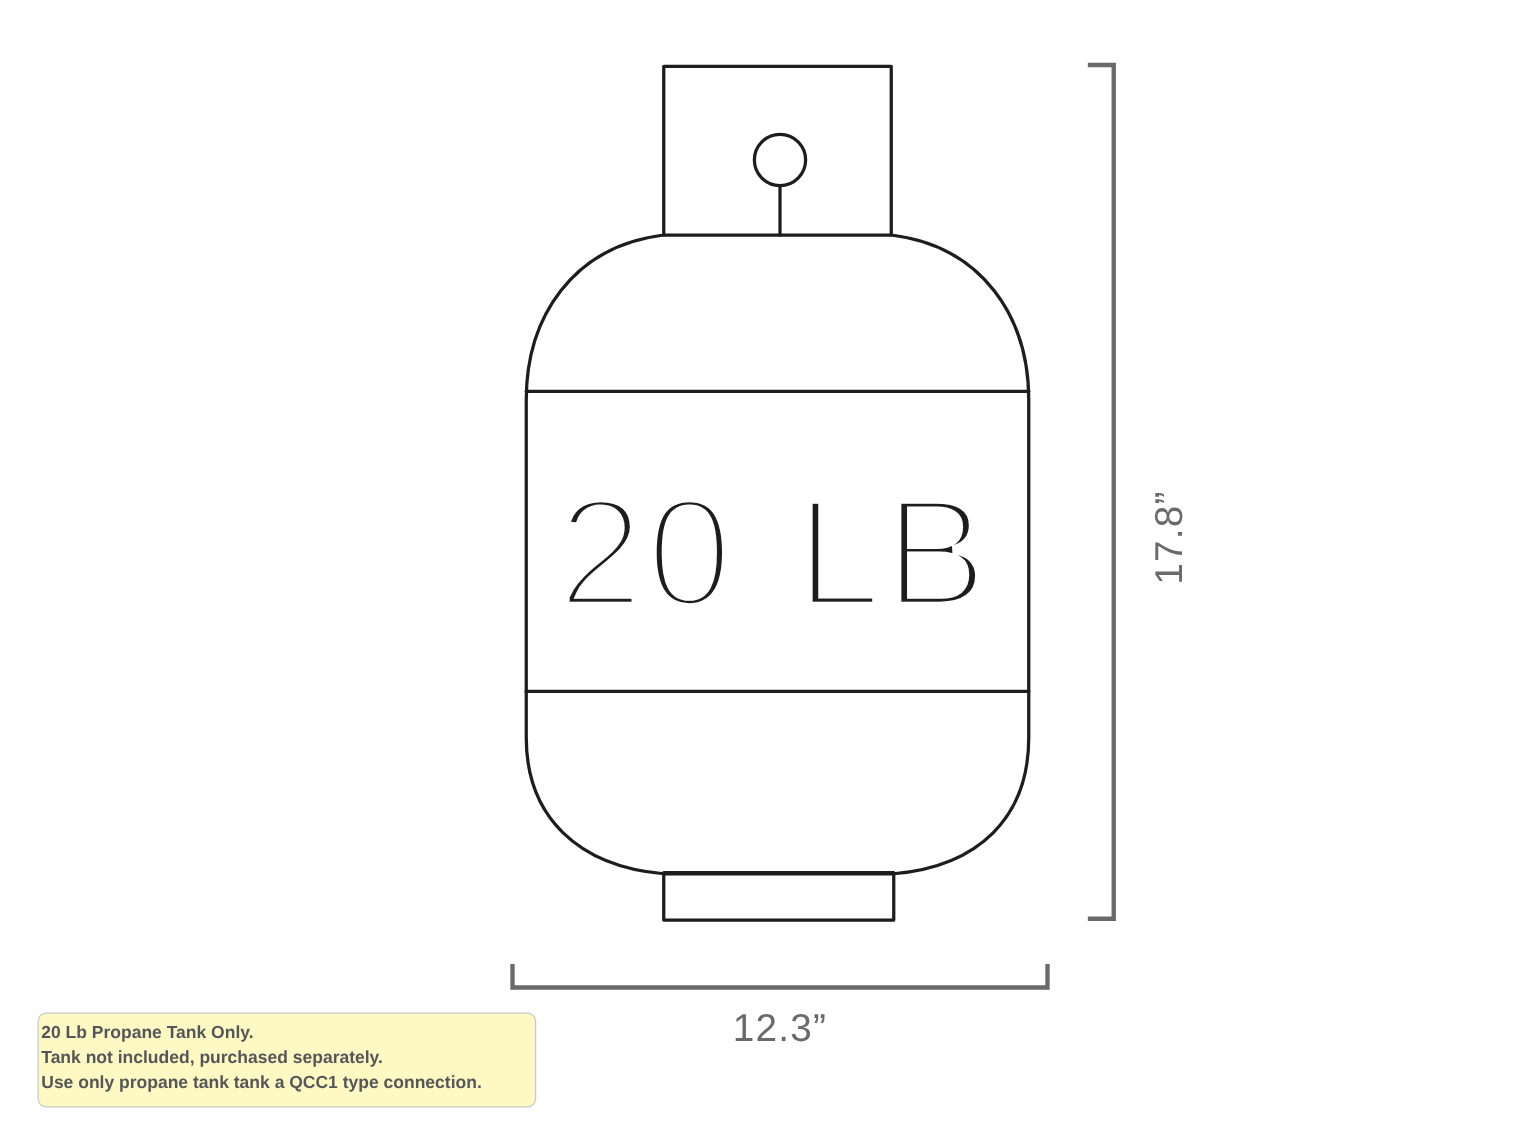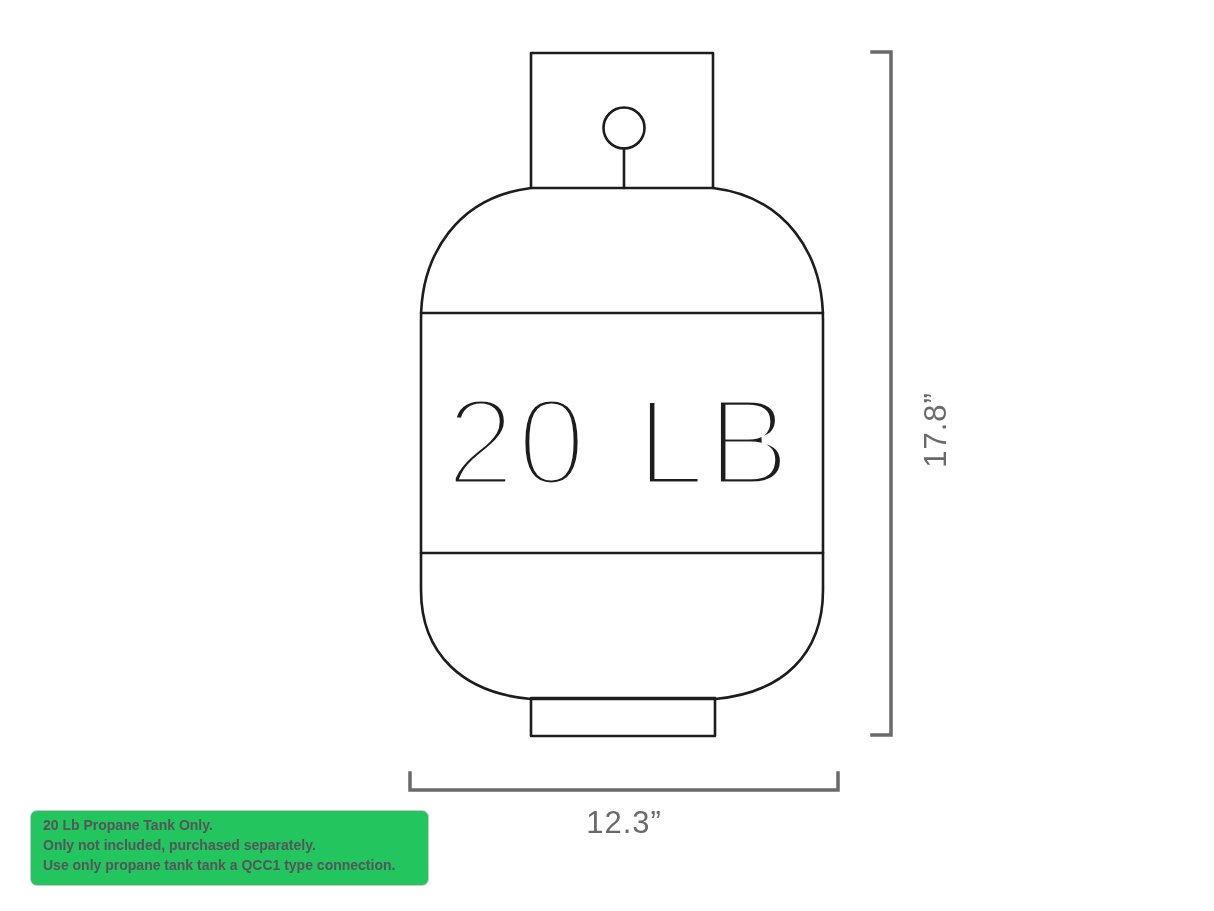--- a/index.html
+++ b/index.html
@@ -39,22 +39,22 @@
   }
   .note-box {
     position: absolute;
     left: 30px;
     top: 810px;
     width: 399px;
     height: 76px;
     box-sizing: border-box;
     border: 1.5px solid #c9c9c9;
     border-radius: 7px;
-    padding: 4px 12px;
-    background: #22c55e;
+    padding: 4px 2px;
+    background: #fef9c3;
     font-size: 14px;
     font-weight: bold;
     line-height: 20px;
     color: #55565a;
     white-space: nowrap;
   }
 </style>
 </head>
 <body>
 
@@ -94,17 +94,17 @@
       <polyline points="410,773 410,790 838,790 838,773"></polyline>
     </g>
 
     <text class="dim-label-text" x="935" y="430" text-anchor="middle" dominant-baseline="central" transform="rotate(-90 935 430)" stroke="none" fill="#6a6a6a">17.8”</text>
 
     <text class="dim-label-text" x="624" y="833" text-anchor="middle" stroke="none" fill="#6a6a6a">12.3”</text>
   </svg>
 
   <div class="note-box">
     <div>20 Lb Propane Tank Only.</div>
-    <div>Only not included, purchased separately.</div>
+    <div>Tank not included, purchased separately.</div>
     <div>Use only propane tank tank a QCC1 type connection.</div>
   </div>
 
 </div>
 
 </body></html>

